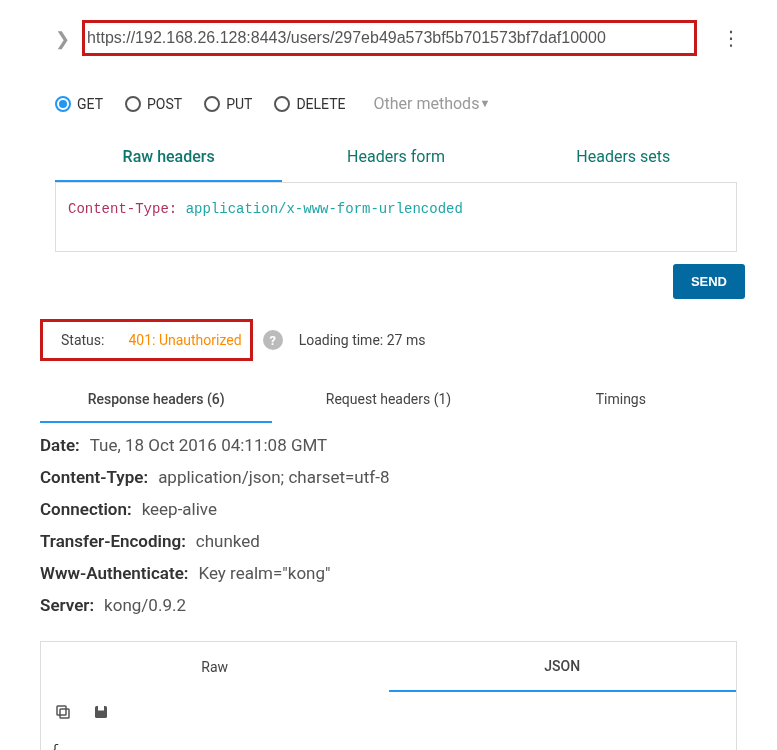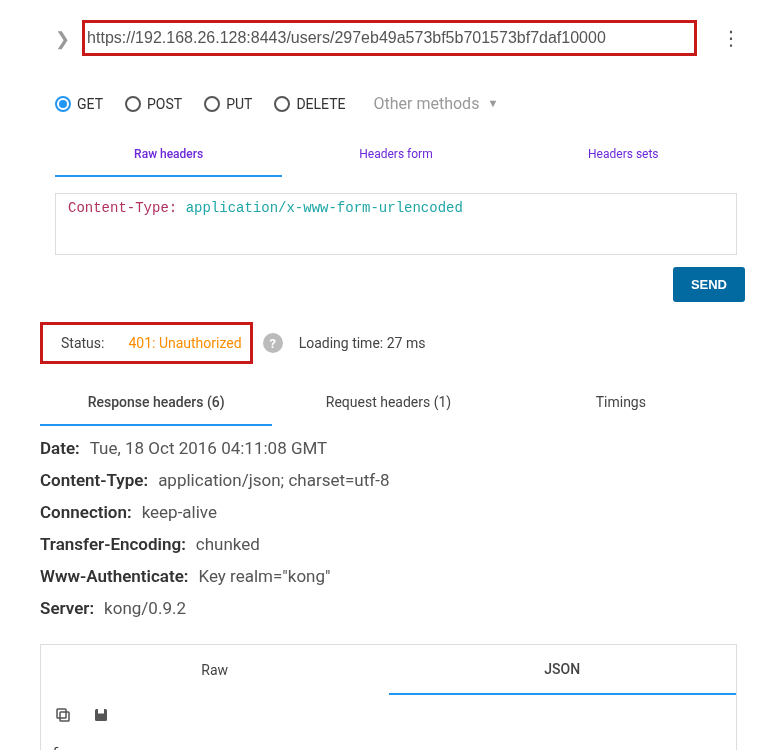--- a/index.html
+++ b/index.html
@@ -43,31 +43,31 @@
     gap: 22px;
     padding: 28px 0 14px 55px;
   }
   .radio { display: inline-flex; align-items: center; gap: 6px; cursor: pointer; font-size: 14px; color:#333;}
   .radio .circ {
     width: 16px; height: 16px; border: 2px solid #555; border-radius: 50%; display:inline-flex;align-items:center;justify-content:center;
   }
   .radio.sel .circ{ border-color:#2196F3;}
   .radio.sel .circ::after { content:""; width:8px;height:8px;border-radius:50%;background:#2196F3;}
   .dropdown {
-    display: flex; align-items:center; gap:8px; color:#999; font-size:16px; cursor:pointer; margin-left:6px;justify-content:center;
+    display: flex; align-items:center; color:#999; font-size:16px; cursor:pointer; margin-left:6px;justify-content:center;
   }
   .tabs1 {
     display: flex; margin: 6px 40px 0 55px;
   }
   .tab1 {
-    flex:1; text-align:center; padding: 14px 0; font-size:12px; color:#6d28d9; cursor:pointer;
+    flex:1; text-align:center; padding: 14px 0; font-size:16px; color:#0f766e; cursor:pointer;
   }
   .tab1.active { font-weight:500; border-bottom: 2px solid #2196F3;}
   .rawhdr-box {
-    border:1px solid #ddd; margin: 16px 40px 0 55px; padding:6px 12px; height:62px;
+    border:1px solid #ddd; margin: 0 40px 0 55px; padding:18px 12px; height:70px;
     font-family: "Courier New", monospace; font-size:14px; color:#333;
   }
   .rawhdr-box .hk { color:#b03060;}
   .rawhdr-box .hv { color:#1fa6a6;}
   .send-row { display:flex; justify-content:flex-end; padding:12px 32px 0 0;}
   .btn-send {
     background:#0369a1; color:#fff; border:none; padding:10px 18px; font-weight:600; font-size:13px; border-radius:3px; cursor:pointer;
   }
   .status-row {
     display:flex; align-items:center; gap:10px; margin:20px 40px 0 40px;

